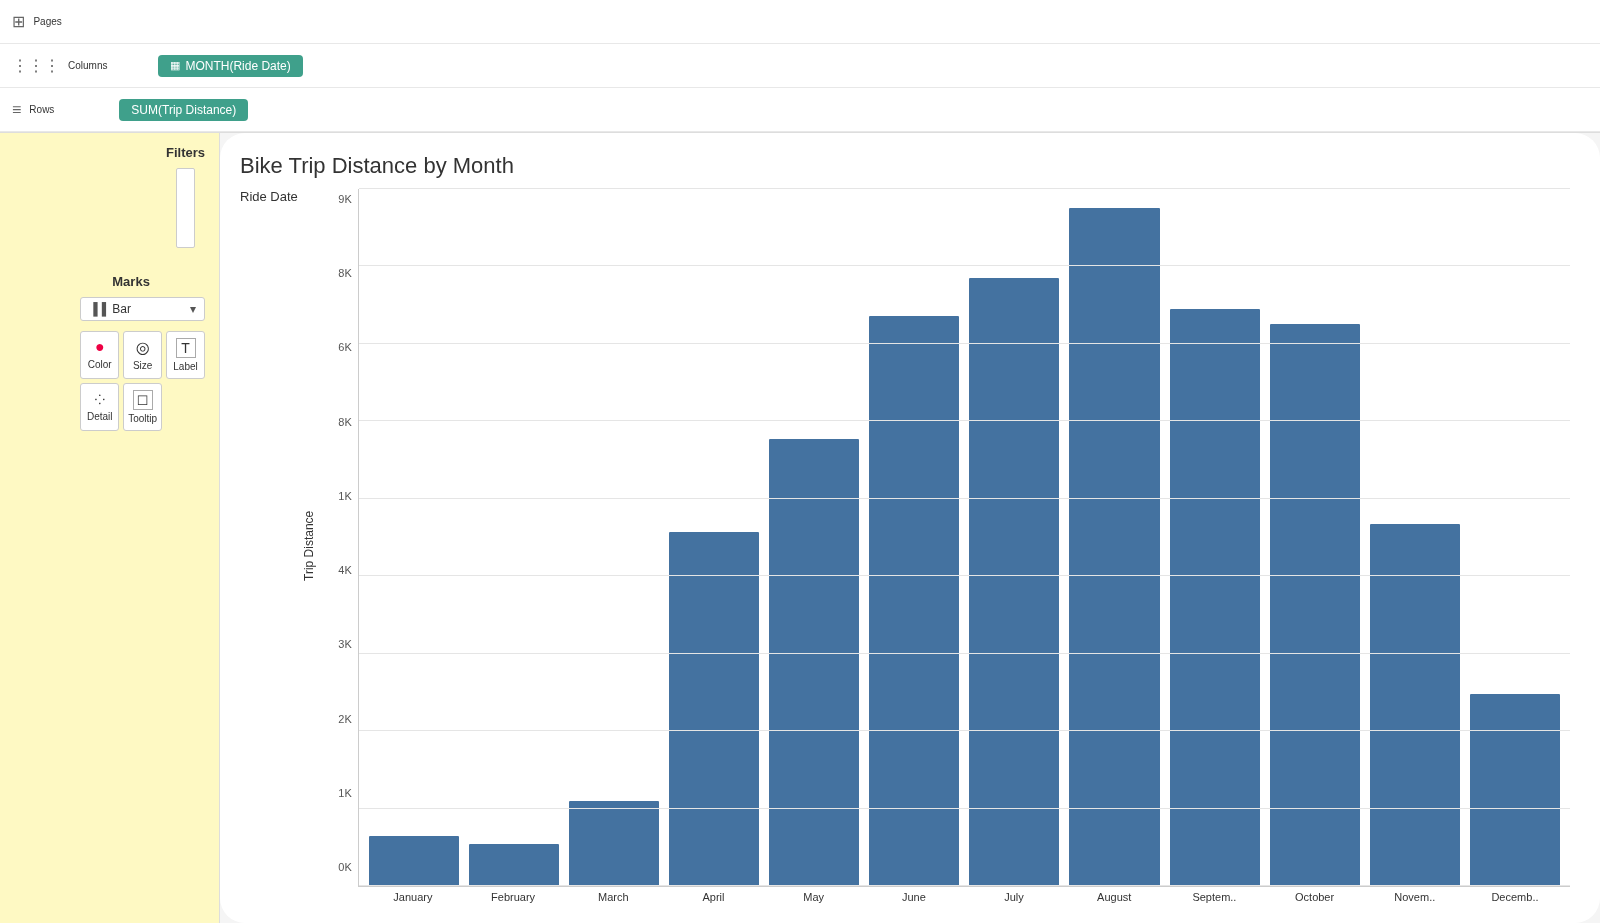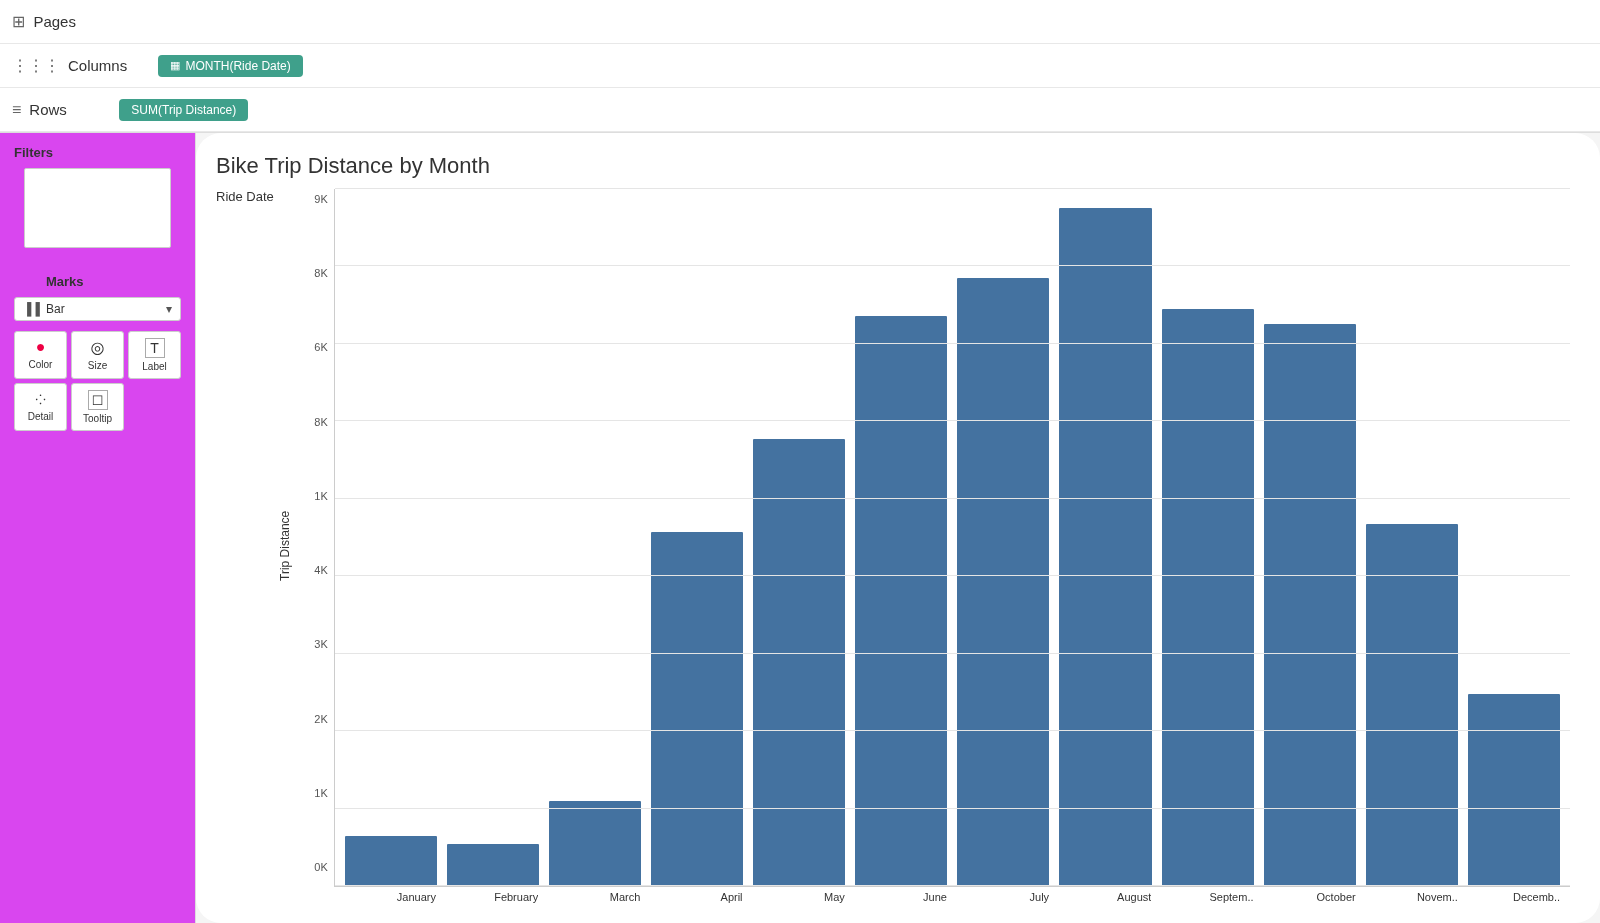--- a/index.html
+++ b/index.html
@@ -1,28 +1,28 @@
 <!DOCTYPE html>
 <html><head>
   <meta charset="utf-8">
   <style>
     * { box-sizing: border-box; margin: 0; padding: 0; }
     body { font-family: 'Segoe UI', Arial, sans-serif; background: #f5f5f5; display: flex; flex-direction: column; height: 923px; width: 1600px; overflow: hidden; }
 
     .top-bar { background: #fff; border-bottom: 1px solid #ddd; padding: 0; }
     .shelf-row { display: flex; align-items: center; padding: 6px 12px; border-bottom: 1px solid #e8e8e8; min-height: 44px; }
     .shelf-icon { color: #666; font-size: 16px; margin-right: 8px; }
-    .shelf-label { color: #333; font-size: 15px; font-weight: 500; width: 90px; }
+    .shelf-label { color: #333; font-size: 10px; font-weight: 500; width: 90px; }
     .pill { display: inline-flex; align-items: center; background: #3fa08b; color: #fff; border-radius: 4px; padding: 4px 12px; font-size: 12px; font-weight: 500; margin-right: 6px; }
     .pill-icon { margin-right: 5px; font-size: 11px; }
 
     .main-area { display: flex; flex: 1; overflow: hidden; }
 
     
-    .sidebar { width: 196px; background: #d946ef; border-right: 1px solid #ddd; display: flex; flex-direction: column; }
+    .sidebar { width: 220px; background: #fef9c3; border-right: 1px solid #ddd; display: flex; flex-direction: column; align-items: flex-end; }
     .sidebar-section { padding: 12px 14px 6px; }
     .sidebar-section-title { font-size: 13px; font-weight: 600; color: #333; margin-bottom: 8px; }
     .sidebar-content-area { min-height: 80px; border: 1px solid #ccc; background: #fff; margin: 0 10px 10px; border-radius: 2px; }
 
     .marks-section { padding: 10px 14px 6px; }
     .marks-title { font-size: 13px; font-weight: 600; color: #333; margin-bottom: 8px; padding-left: 32px; }
     .marks-dropdown { display: flex; align-items: center; background: #fff; border: 1px solid #ccc; border-radius: 3px; padding: 4px 8px; margin: 0 0 10px; cursor: pointer; font-size: 12px; color: #333; }
     .marks-dropdown-icon { margin-right: 6px; color: #555; }
     .marks-dropdown-arrow { margin-left: auto; color: #555; }
 
@@ -41,21 +41,21 @@
     .chart-canvas { flex: 1; display: flex; flex-direction: column; }
     .bars-and-yaxis { display: flex; flex: 1; }
     .y-ticks { display: flex; flex-direction: column-reverse; justify-content: space-between; width: 36px; text-align: right; padding-right: 6px; padding-bottom: 30px; padding-top: 4px; }
     .y-tick { font-size: 11px; color: #555; }
 
     .bars-container { flex: 1; display: flex; flex-direction: column; }
     .bars-area { flex: 1; display: flex; align-items: flex-end; border-left: 1px solid #ccc; border-bottom: 1px solid #ccc; position: relative; padding: 4px 10px 0; gap: 10px; }
     .bar-group { display: flex; flex-direction: column; align-items: center; flex: 1; height: 100%; justify-content: flex-end; }
     .bar { background: #4472a0; width: 100%; border-radius: 1px 1px 0 0; }
     .x-labels { display: flex; padding: 0 10px; gap: 10px; }
-    .x-label { flex: 1; text-align: right; font-size: 11px; color: #333; padding-top: 4px; white-space: nowrap; overflow: hidden; text-overflow: ellipsis; }
+    .x-label { flex: 1; text-align: center; font-size: 11px; color: #333; padding-top: 4px; white-space: nowrap; overflow: hidden; text-overflow: ellipsis; }
 
     
     .grid-lines { position: absolute; left: 0; right: 0; top: 0; bottom: 0; pointer-events: none; }
     .grid-line { position: absolute; left: 0; right: 0; border-top: 1px solid #e5e5e5; }
   </style>
 </head>
 <body>
 
 <div class="top-bar">
   <div class="shelf-row">

